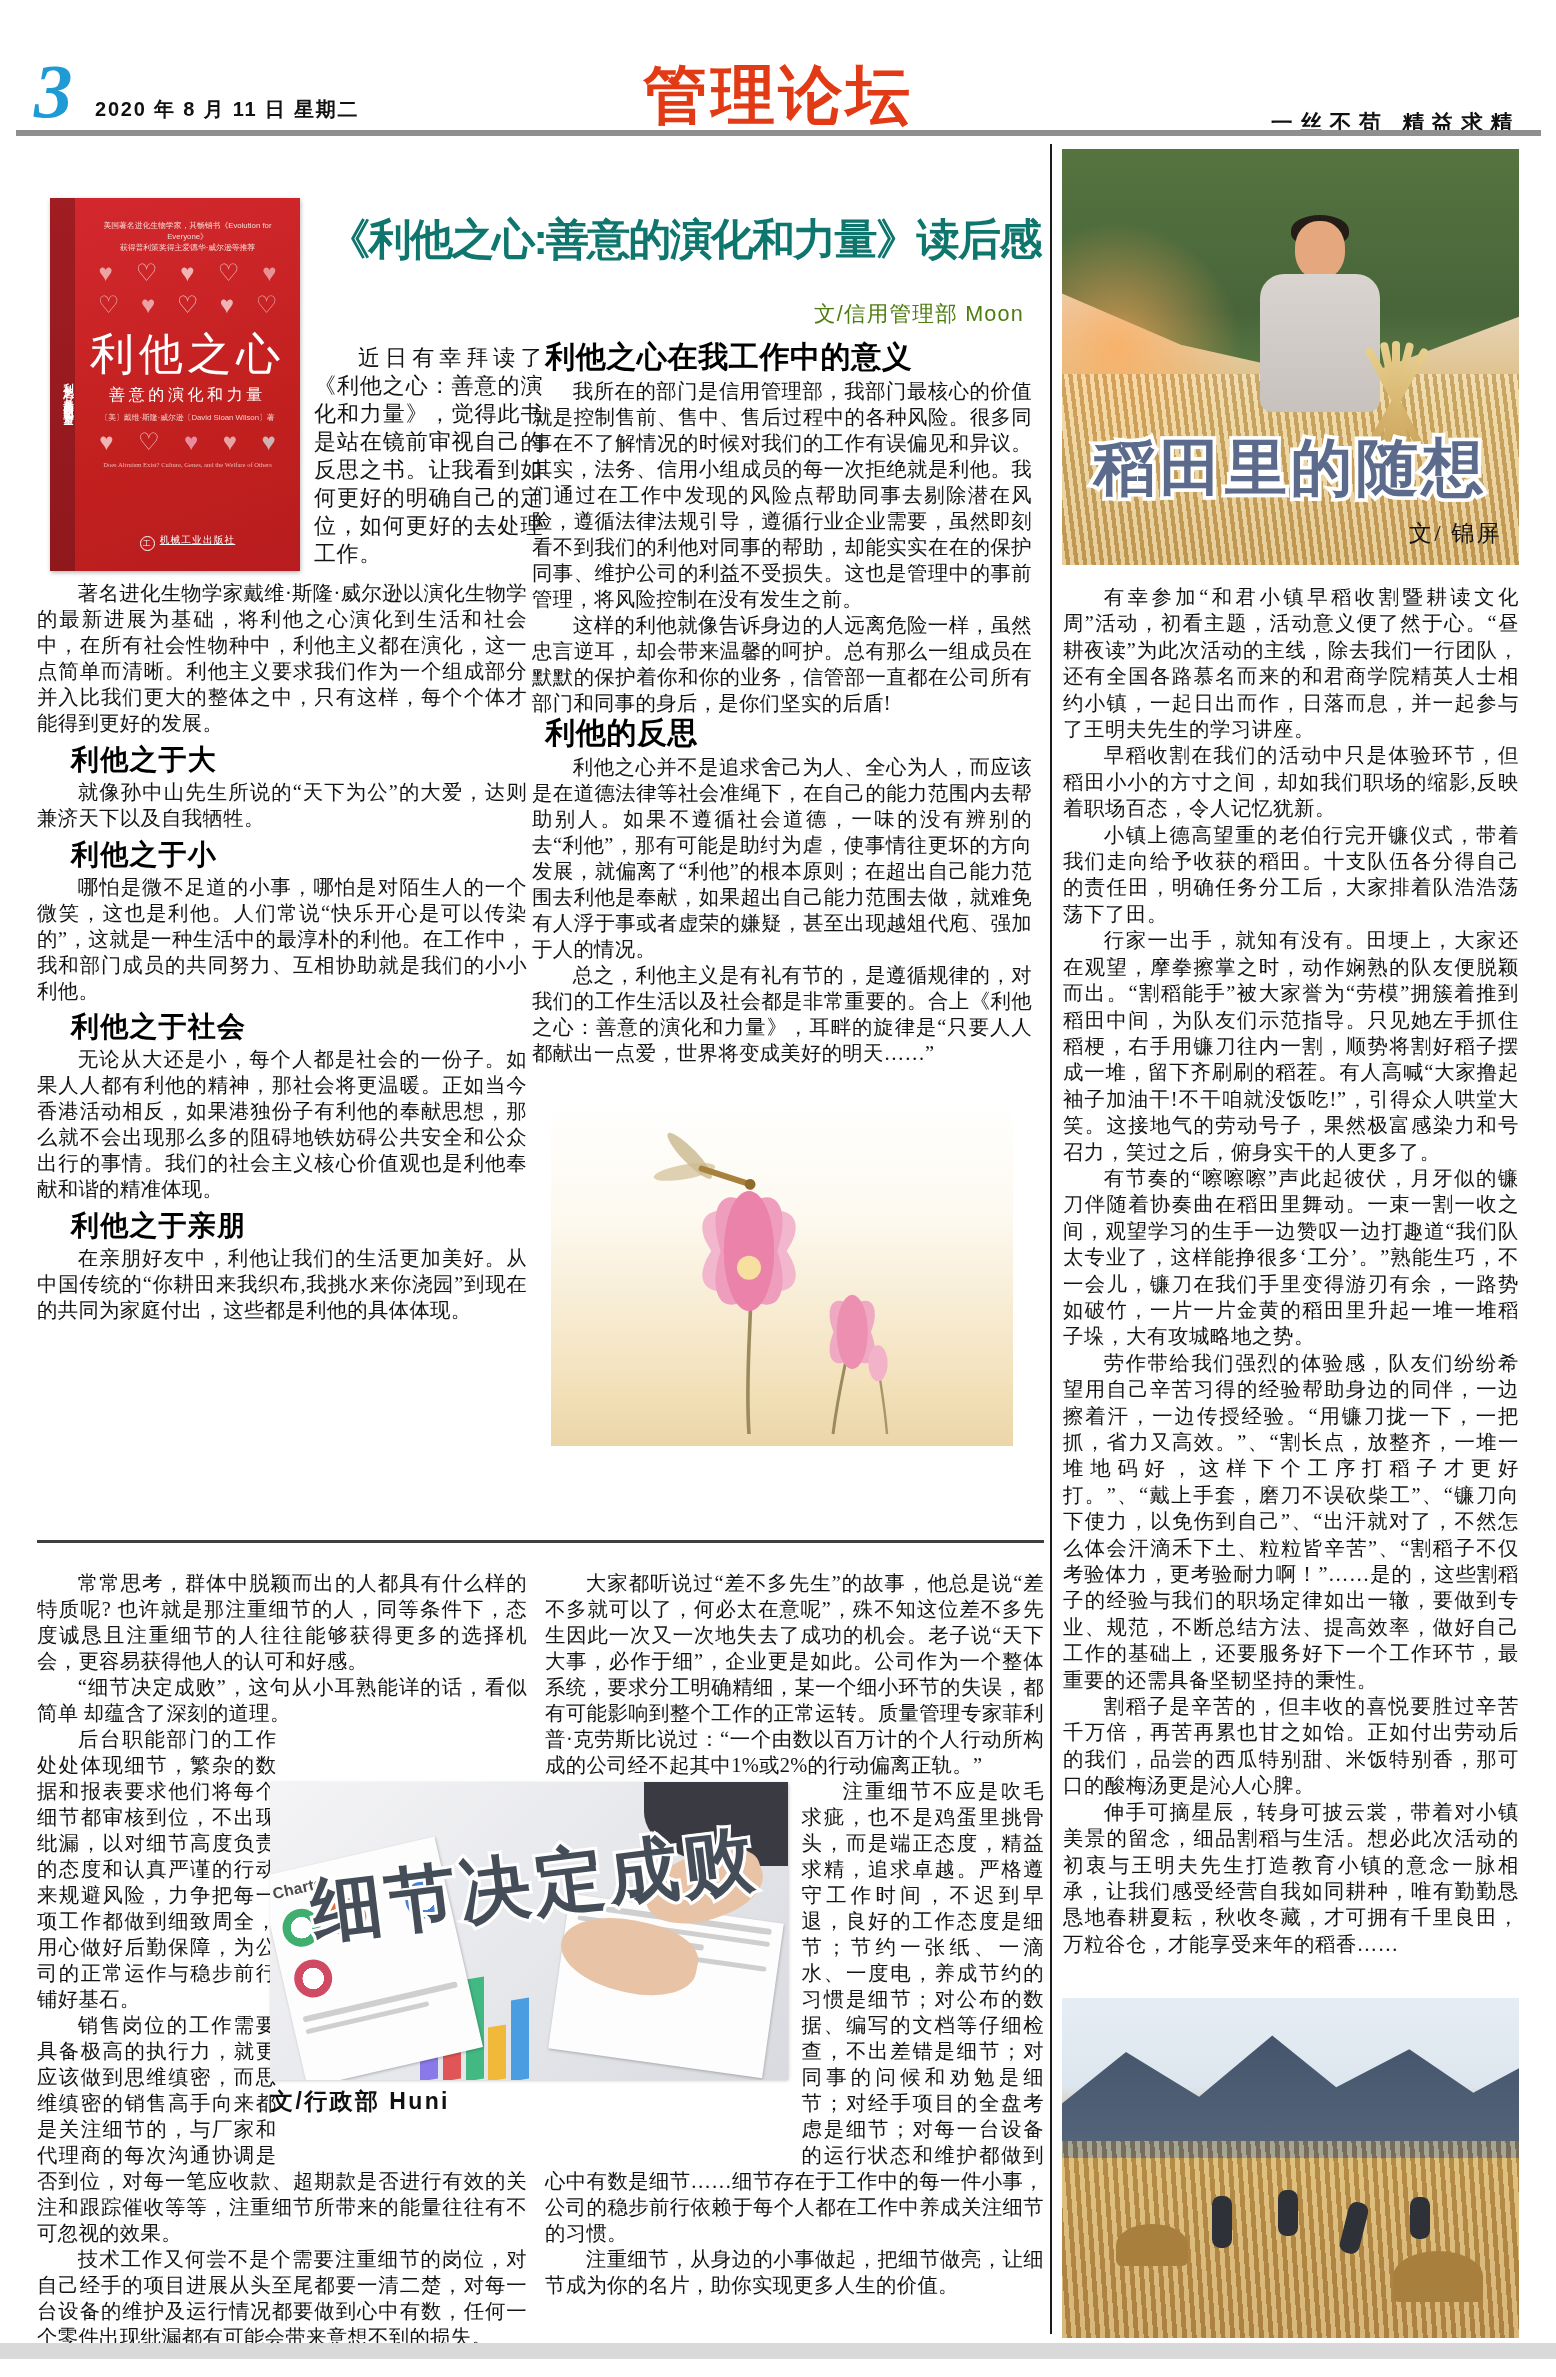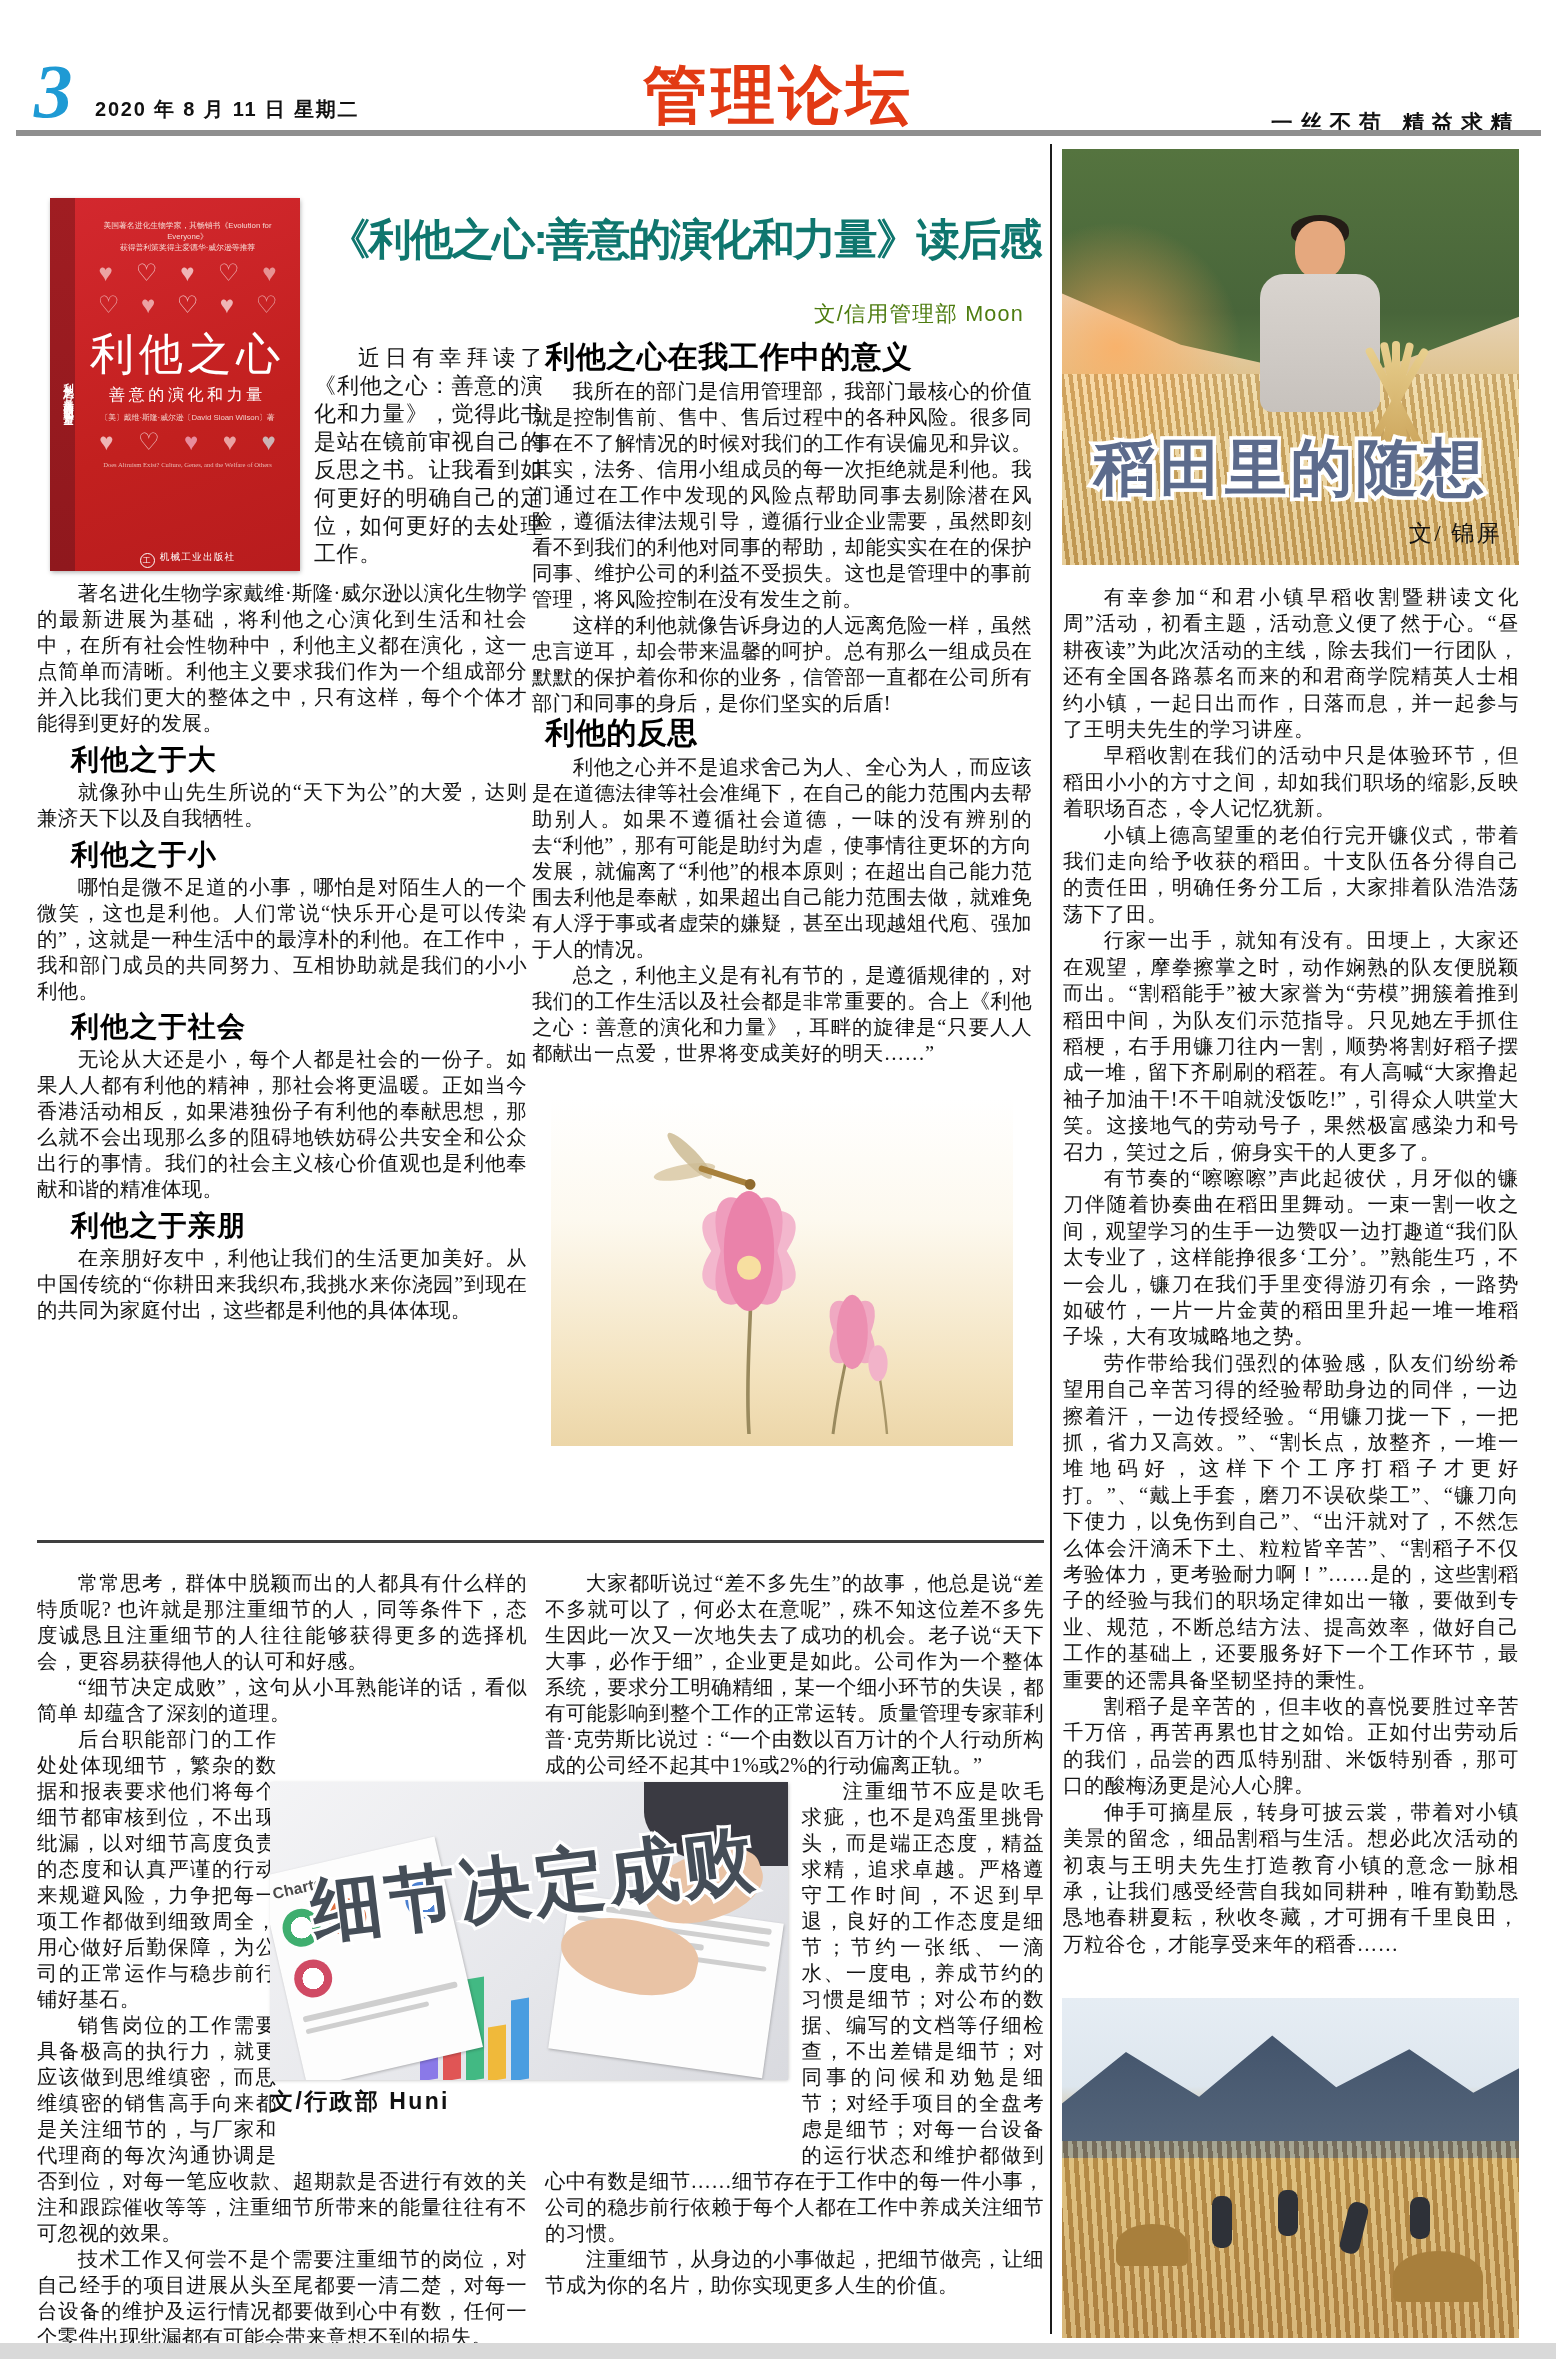--- a/index.html
+++ b/index.html
@@ -36,21 +36,21 @@
               padding-top:14.4px;font-weight:bold;}
   .book-face{flex:1;background:linear-gradient(160deg,#d3282e,#c2201f 60%,#b81c1e);
              position:relative;color:#fff;text-align:center;padding:6px 8.4px;box-sizing:border-box;}
   .book-blurb{font-size:7.8px;line-height:11.4px;color:#f6d9d2;margin-top:15.6px;}
   .hearts{display:flex;justify-content:space-around;margin:6px 3.6px;font-size:24px;line-height:26.4px;}
   .hearts span{opacity:.85;}
   .book-title{font-size:44px;font-weight:normal;letter-spacing:4.8px;margin:4.8px 0 1.2px;}
   .book-sub{font-size:16px;letter-spacing:3.6px;margin-bottom:6px;}
   .book-author{font-size:7.8px;color:#f3cfc8;margin:3.6px 0 1.2px;}
   .book-english{font-size:6.6px;color:#eab9b2;margin-top:6px;}
-  .book-pub{position:absolute;bottom:3px;left:0;right:0;font-size:9.6px;color:#fff;letter-spacing:1.2px;}
+  .book-pub{position:absolute;bottom:20px;left:0;right:0;font-size:9.6px;color:#fff;letter-spacing:1.2px;text-decoration:underline;}
   .pub-logo{display:inline-block;width:13.2px;height:13.2px;border:1.2px solid #fff;border-radius:50%;
             font-size:7.8px;line-height:13.2px;vertical-align:-2.4px;margin-right:4.8px;}
 
   .a1-intro{position:absolute;left:314px;top:344px;width:229px;font-size:22px;line-height:28px;
             letter-spacing:0.6px;text-align:justify;}
   .a1-col1{position:absolute;left:37px;top:580px;width:490px;}
   .a1-col2{position:absolute;left:532px;top:340px;width:500px;}
 
   
   .lotus{position:relative;width:462px;height:348px;margin:32px auto 0;

